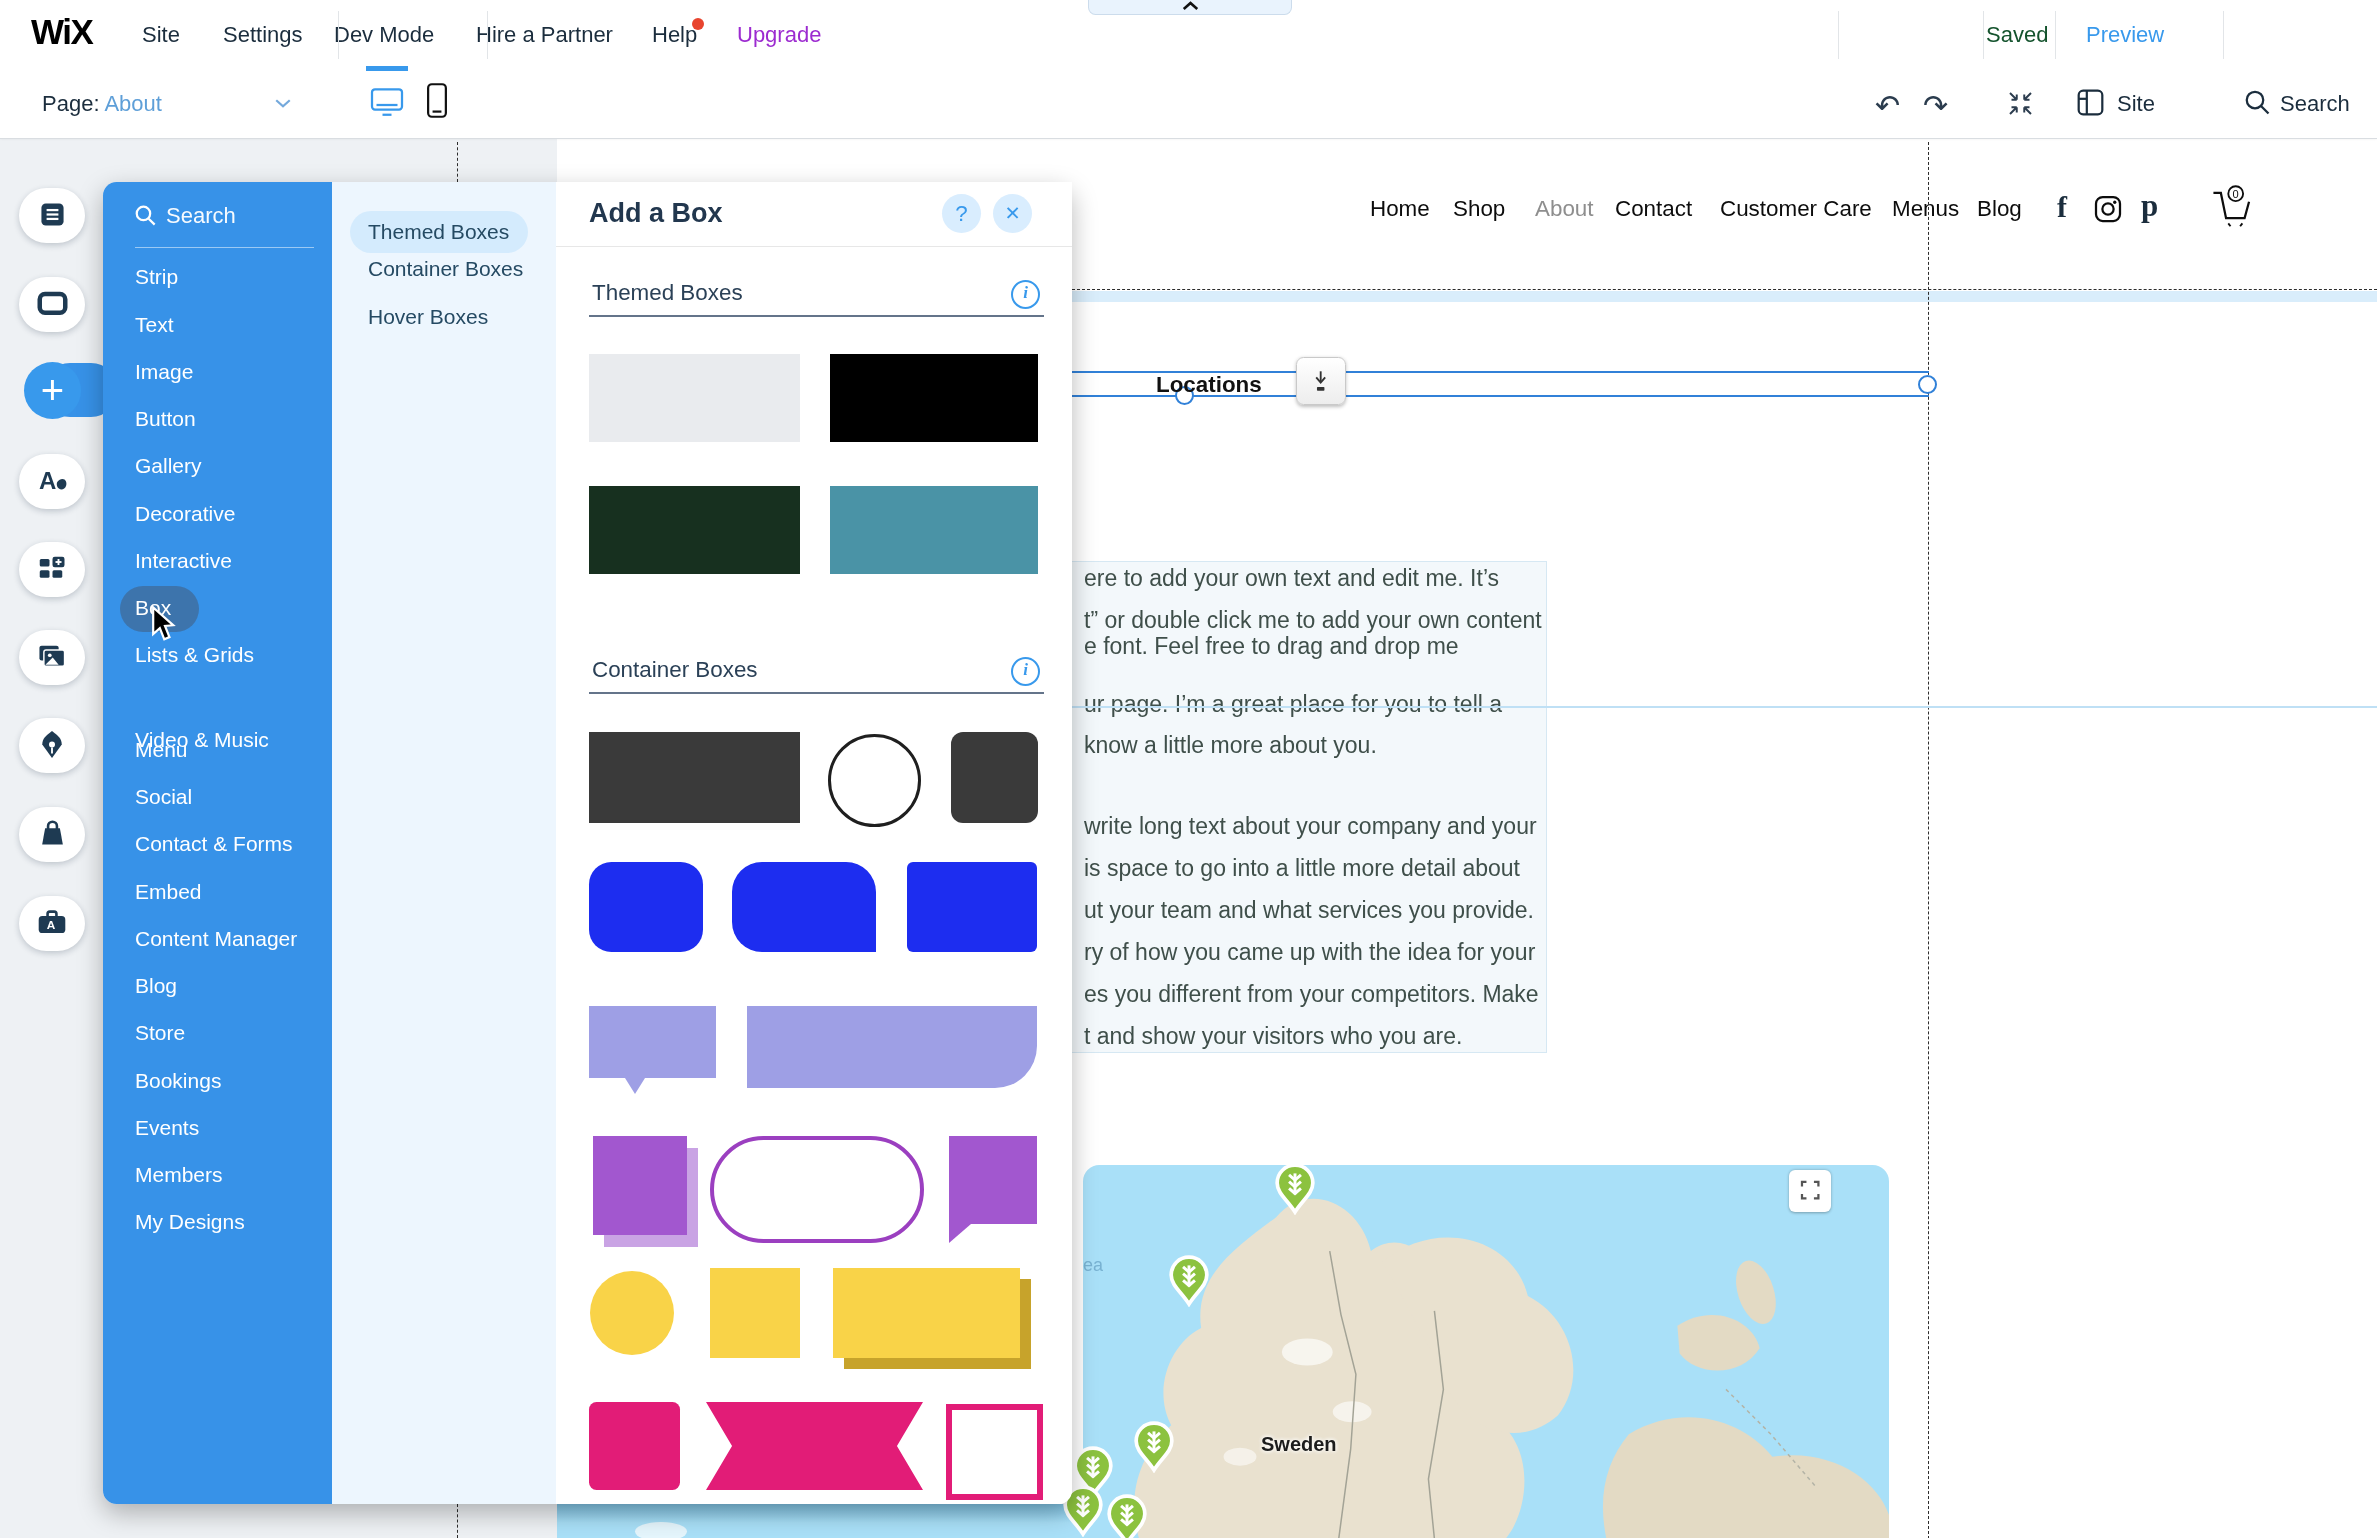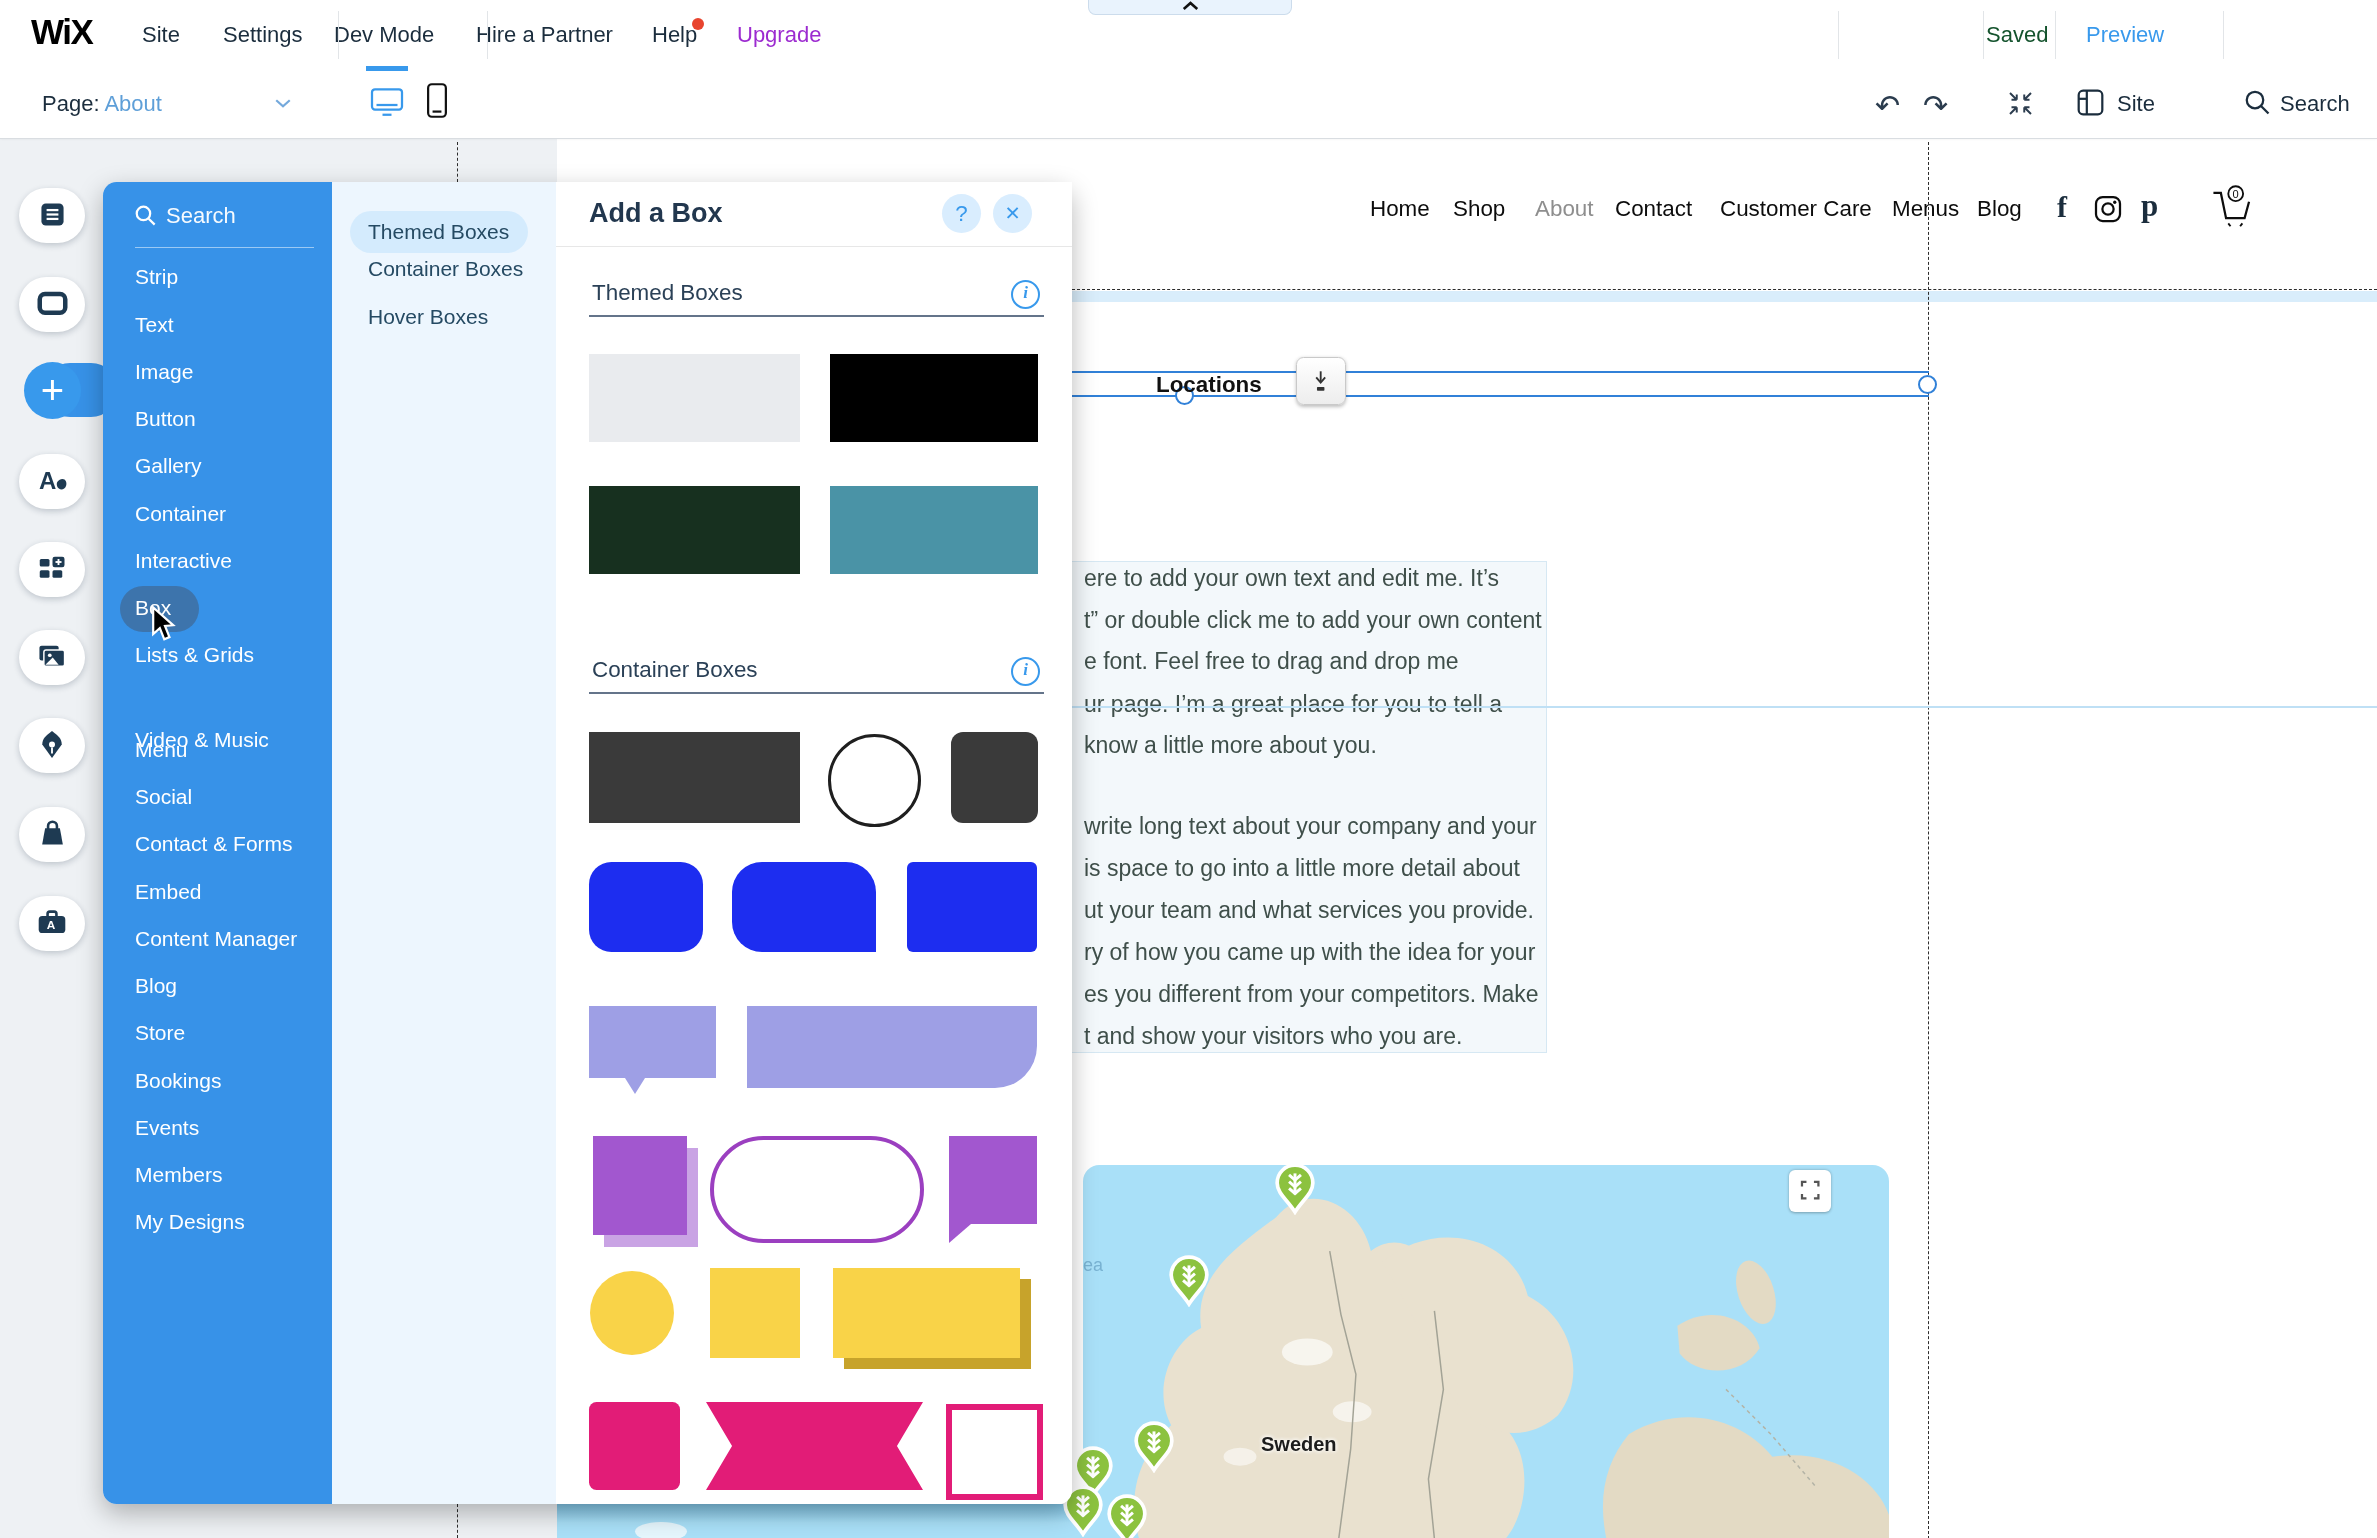--- a/index.html
+++ b/index.html
@@ -129,21 +129,21 @@
     <line x1="13" y1="3" x2="13" y2="17" stroke="#333" stroke-width="2.5"></line>
     <polyline points="7,11 13,18 19,11" fill="none" stroke="#333" stroke-width="2.5"></polyline>
     <rect x="8" y="24" width="10" height="5" rx="1" fill="#333"></rect>
   </svg>
 </div>
 
 <div class="abs textbox">
     <div id="tlines">
       <div class="tline" style="top: 3px;">ere to add your own text and edit me. It’s</div>
       <div class="tline" style="top: 45px;">t” or double click me to add your own content</div>
-      <div class="tline" style="top: 86px;">e font. Feel free to drag and drop me</div>
+      <div class="tline" style="top: 71px;">e font. Feel free to drag and drop me</div>
       <div class="tline" style="top: 129px;">ur page. I’m a great place for you to tell a</div>
       <div class="tline" style="top: 170px;">know a little more about you.</div>
       <div class="tline" style="top: 251px;">write long text about your company and your</div>
       <div class="tline" style="top: 293px;">is space to go into a little more detail about</div>
       <div class="tline" style="top: 335px;">ut your team and what services you provide.</div>
       <div class="tline" style="top: 377px;">ry of how you came up with the idea for your</div>
       <div class="tline" style="top: 419px;">es you different from your competitors. Make</div>
       <div class="tline" style="top: 461px;">t and show your visitors who you are.</div>
     </div>
   </div>
@@ -243,21 +243,21 @@
     </svg>
 </div>
 <div class="abs bm-search-text" style="left:166px;top:203px;z-index:25">Search</div>
 <div class="abs bm-div"></div>
 <div id="bm-items">
     <div class="abs bm-item" style="top: 265px;">Strip</div>
     <div class="abs bm-item" style="top: 313px;">Text</div>
     <div class="abs bm-item" style="top: 360px;">Image</div>
     <div class="abs bm-item" style="top: 407px;">Button</div>
     <div class="abs bm-item" style="top: 454px;">Gallery</div>
-    <div class="abs bm-item" style="top: 502px;">Container</div>
+    <div class="abs bm-item" style="top: 502px;">Decorative</div>
     <div class="abs bm-item" style="top: 549px;">Interactive</div>
     <div class="abs bm-pill" style="top: 586px;"></div>
     <div class="abs bm-item" style="top: 596px;">Box</div>
     <div class="abs bm-item" style="top: 643px;">Lists &amp; Grids</div>
     <div class="abs bm-item" style="top: 691px; margin-top: 37px;">Video &amp; Music</div>
     <div class="abs bm-item" style="top: 738px;">Menu</div>
     <div class="abs bm-item" style="top: 785px;">Social</div>
     <div class="abs bm-item" style="top: 832px;">Contact &amp; Forms</div>
     <div class="abs bm-item" style="top: 880px;">Embed</div>
     <div class="abs bm-item" style="top: 927px;">Content Manager</div>

